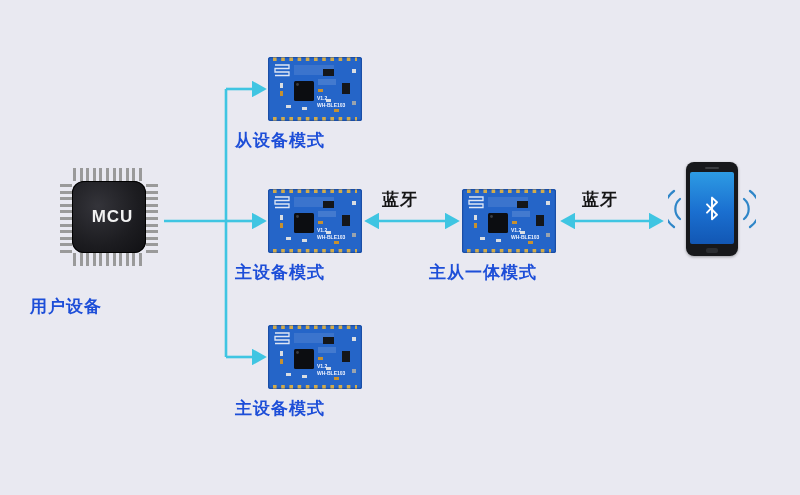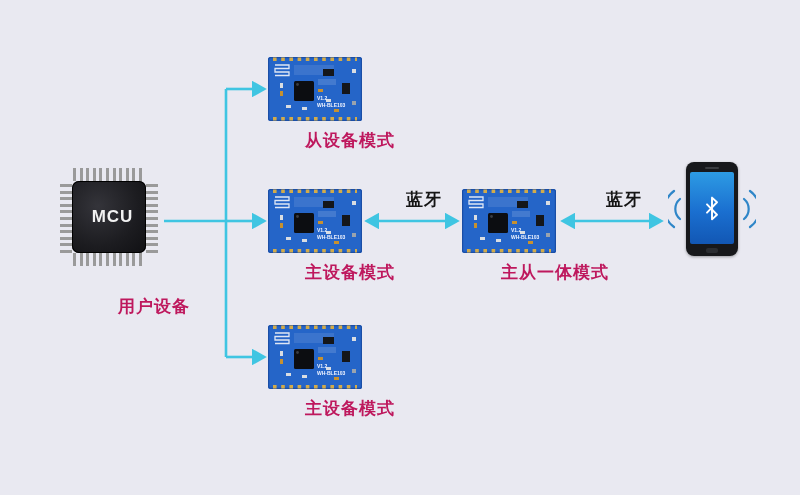--- a/index.html
+++ b/index.html
@@ -4,42 +4,42 @@
 <style>
   html,body{margin:0;padding:0;}
   body{font-family:"Liberation Sans","DejaVu Sans",sans-serif;}
   .canvas{
     position:relative;width:800px;height:495px;background:#e9e9f1;overflow:hidden;
   }
   .connectors{position:absolute;left:0;top:0;width:800px;height:495px;pointer-events:none;}
 
   
   .caption{
-    position:absolute;text-align:right;font-size:17px;font-weight:700;color:#be185d;
+    position:absolute;text-align:left;font-size:17px;font-weight:700;color:#1d4ed8;
     line-height:22px;letter-spacing:1px;
   }
   .link-label{
-    position:absolute;text-align:right;font-size:17px;font-weight:700;color:#151515;
+    position:absolute;text-align:left;font-size:17px;font-weight:700;color:#151515;
     line-height:20px;letter-spacing:1px;
   }
 
   
   .mcu-node{position:absolute;left:60px;top:168px;width:100px;}
   .mcu-chip{display:flex;flex-direction:column;width:98px;}
   .pins-top,.pins-bottom{
     height:13px;margin:0 13px;
     background:repeating-linear-gradient(90deg,#9a9a9a 0 3px,rgba(0,0,0,0) 3px 6.6px);
   }
   .mcu-mid{display:flex;height:72px;}
   .pins-left,.pins-right{
     width:13px;
     background:repeating-linear-gradient(0deg,#9a9a9a 0 3px,rgba(0,0,0,0) 3px 6.6px);
   }
   .mcu-body{
-    width:72px;height:72px;border-radius:7px;
+    width:72px;height:72px;border-radius:12px;
     background:radial-gradient(circle at 35% 35%, #34343a 0%, #1c1c20 60%, #101013 100%);
     display:flex;align-items:center;justify-content:center;
     box-shadow:inset 0 0 0 1px #000;
     padding-left:7px;
   }
   .mcu-text{color:#f2f2f2;font-size:17px;font-weight:700;letter-spacing:1px;}
 
   
   .module{position:absolute;width:94px;height:64px;}
   .module-art{display:block;width:94px;height:64px;}

